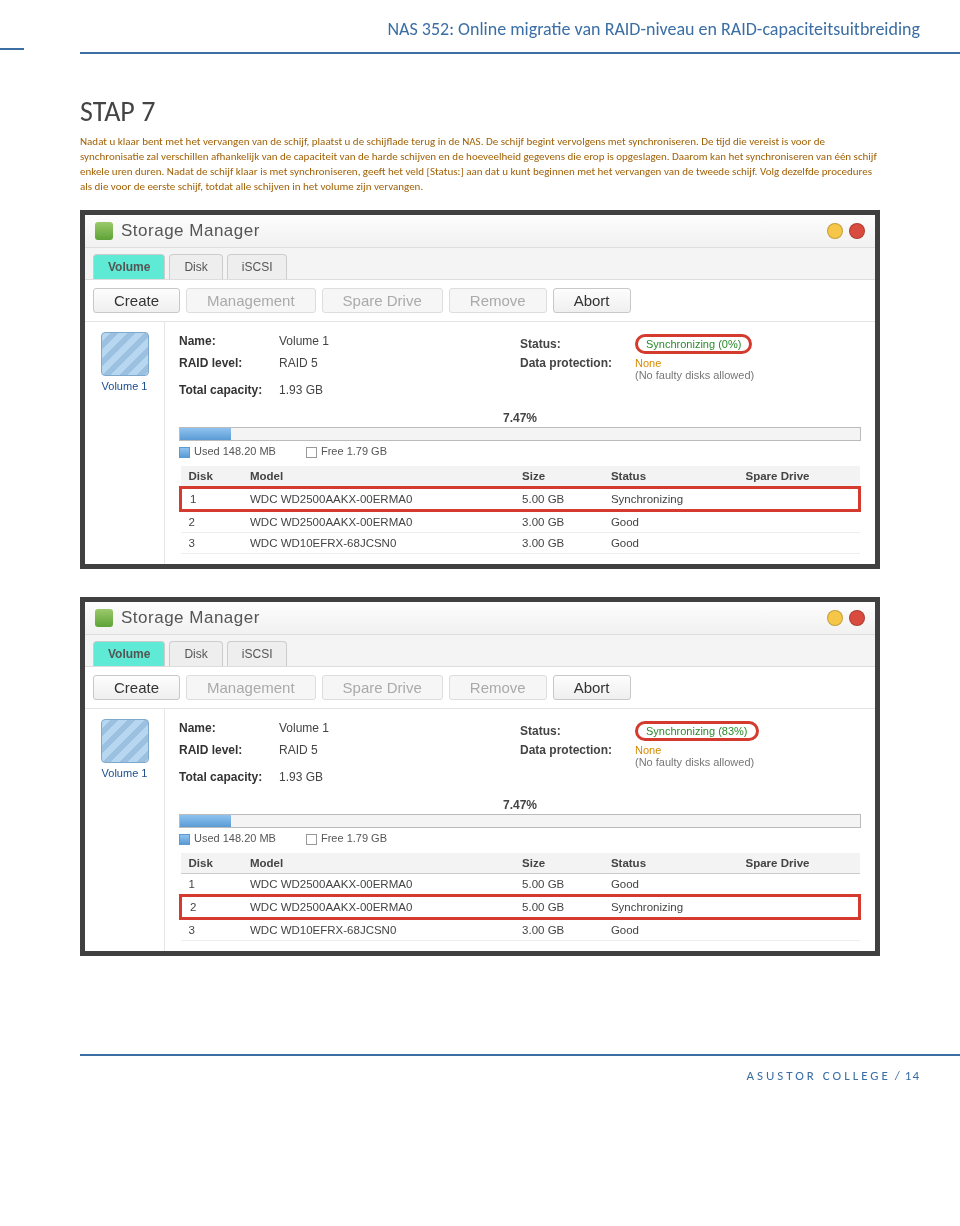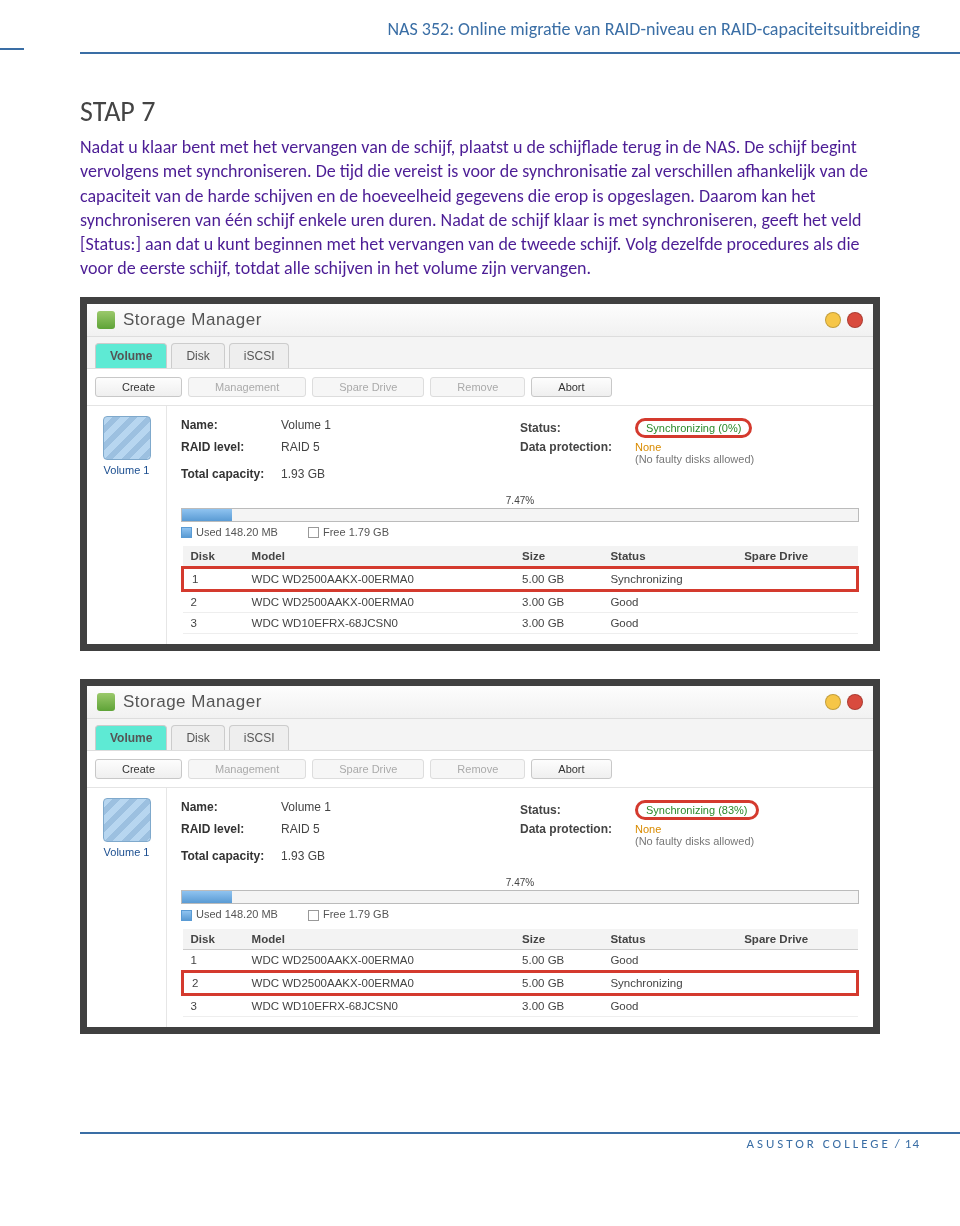--- a/index.html
+++ b/index.html
@@ -30,29 +30,29 @@
     left: 0; top: 48px;
     width: 24px; height: 2px;
     background: #3a6ea5;
   }
   .step-title {
     font-size: 28px;
     color: #444;
     margin: 40px 0 6px 0;
   }
   .body-text {
-    font-size: 18px;
+    font-size: 11px;
     line-height: 1.35;
-    color: #4c1d95;
+    color: #a16207;
     margin: 4px 0 16px 0;
   }
 
   
   .app {
-    border: 7px solid #404040;
+    border: 5px solid #404040;
     margin: 8px 0 28px 0;
     background: #fbfbfb;
     font-family: "Segoe UI", Arial, sans-serif;
     font-size: 12px;
     color: #444;
   }
   .app-titlebar {
     display: flex;
     align-items: center;
     justify-content: space-between;
@@ -91,25 +91,25 @@
   }
   .tab.active { background: #5eead4; font-weight: 600; }
 
   .toolbar {
     display:flex; gap:6px;
     padding: 8px;
     background: #fff;
     border-bottom: 1px solid #e4e4e4;
   }
   .tbtn {
-    padding: 3px 26px;
+    padding: 3px 20px;
     border: 1px solid #c8c8c8;
     background: linear-gradient(#fdfdfd,#efefef);
     border-radius: 3px;
-    font-size: 11px;
+    font-size: 15px;
     color: #333;
   }
   .tbtn.disabled { color: #aaa; border-color:#ddd; background:#f6f6f6; }
 
   .content {
     display:flex;
     background:#fff;
   }
   .sidebar {
     width: 80px;
@@ -133,21 +133,21 @@
   .kvrow .kcol { display:flex; width: 50%; }
   .kvrow .klabel { width: 100px; font-weight:700; color:#333; }
   .kvrow .kval { color:#444; }
   .kvrow .kcol2 { display:flex; flex:1; align-items:baseline; }
   .kvrow .klabel2 { width: 115px; font-weight:700; }
   .sync-circ { color:#2a8a2a; border:3px solid #d43a2e; border-radius: 14px; padding: 1px 8px; display:inline-block; font-size:11px; }
   .orange { color:#d98b00; font-size:11px; }
   .sub { color:#777; font-size:11px; }
 
   .progress-wrap { margin: 14px 0 8px 0; }
-  .progress-pct { text-align:center; font-size:10px; font-weight:400; color:#444; margin-bottom:2px;}
+  .progress-pct { text-align:center; font-size:12px; font-weight:700; color:#444; margin-bottom:2px;}
   .progress-bar {
     height: 14px; border:1px solid #bbb; background:#f4f4f4; position:relative;
   }
   .progress-fill {
     position:absolute; left:0; top:0; bottom:0;
     background: linear-gradient(#8fc3f0,#5a9bd4);
   }
   .legend { display:flex; gap:30px; margin-top:4px; font-size:11px; color:#555; align-items:center;}
   .sw { width:11px; height:11px; display:inline-block; margin-right:4px; border:1px solid #999; vertical-align:middle;}
   .sw-used { background: linear-gradient(#8fc3f0,#5a9bd4); border-color:#5a9bd4;}
@@ -164,21 +164,21 @@
   .row-outline {
     border: 3px solid #d43a2e;
     border-radius: 18px;
   }
 
   .footer {
     text-align: right;
     color: #3a6ea5;
     letter-spacing: 3px;
     font-size: 13px;
-    padding: 2px 40px 20px 0;
+    padding: 12px 40px 20px 0;
     border-top: 2px solid #3a6ea5;
     margin-top: 30px;
     margin-left: 80px;
   }
   .footer .pg { letter-spacing: 1px; }
 </style>
 </head>
 <body>
 
 <div style="position:relative;">

